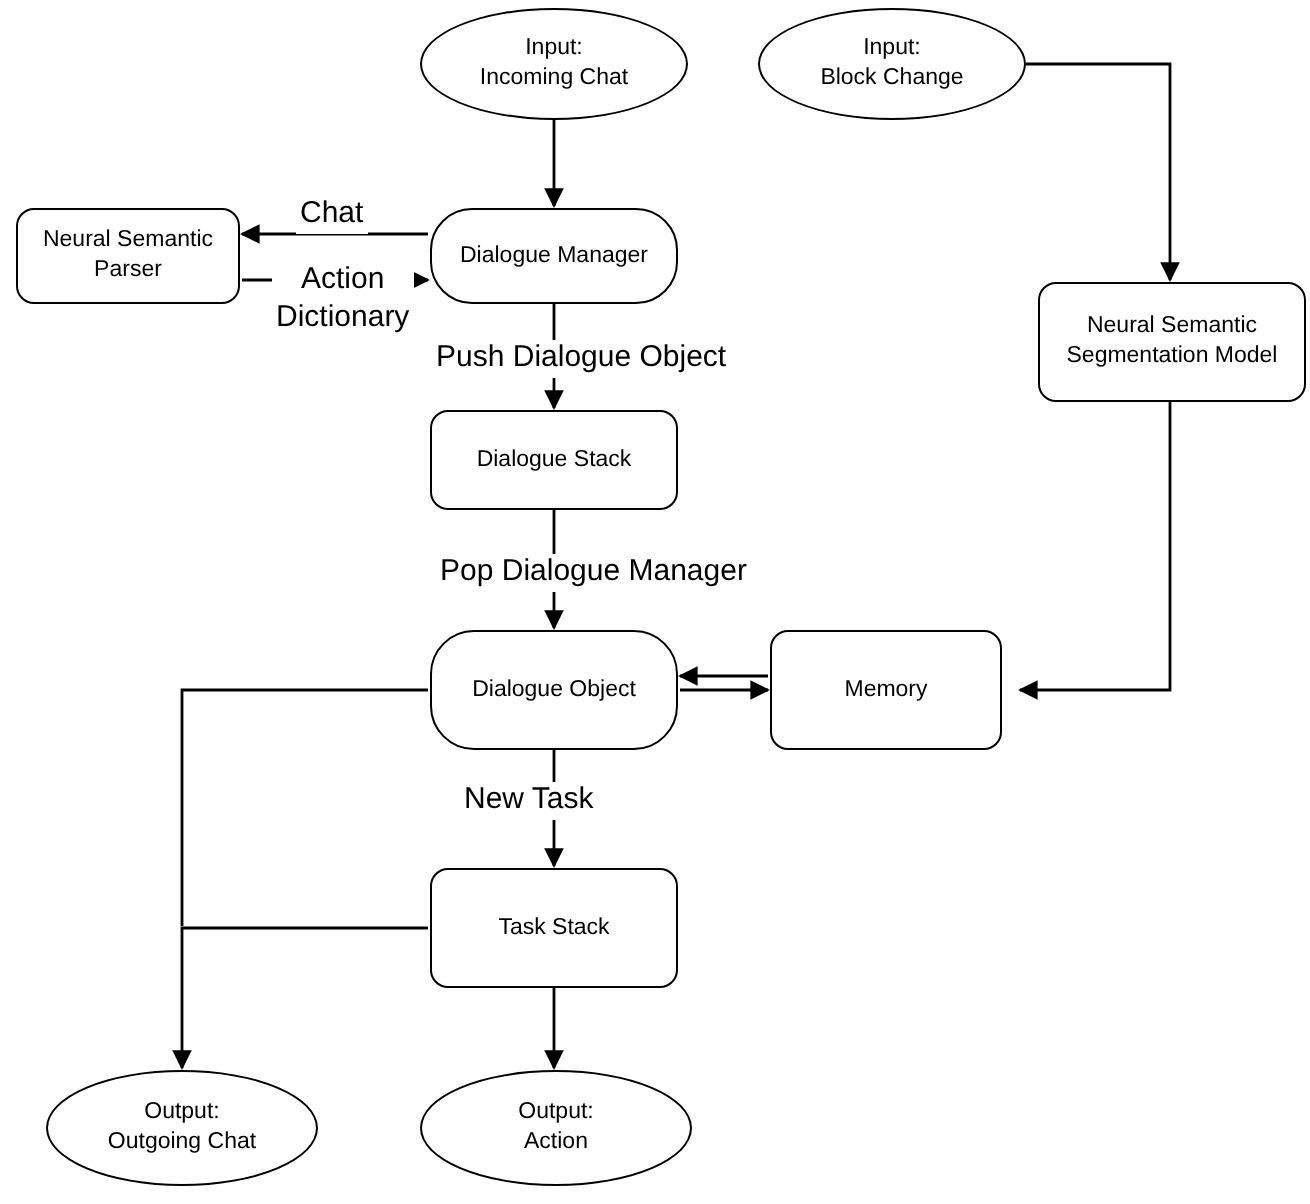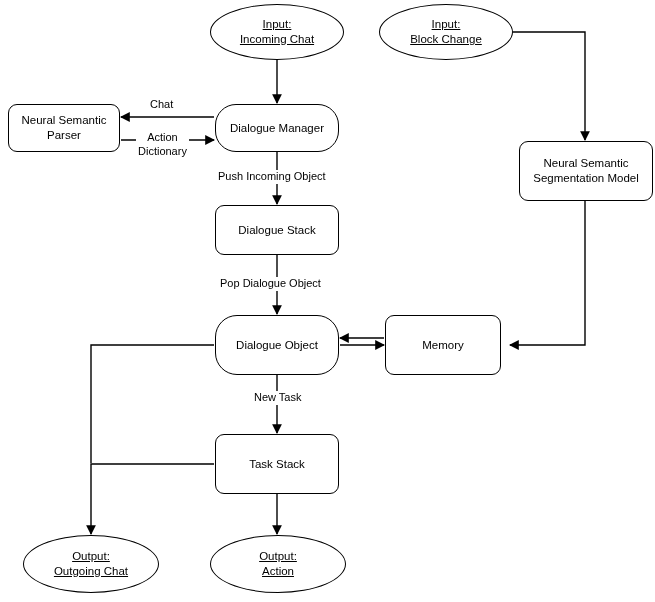--- a/index.html
+++ b/index.html
@@ -34,30 +34,29 @@
     text-align: center;
     font-size: 11.5px;
     color: #000000;
     line-height: 1.3;
   }
   .node.rect {
     border-radius: 9px;
   }
   .node.ellipse {
     border-radius: 50%;
-    text-decoration: underline;
   }
   .node span {
     display: block;
     padding: 0 4px;
     white-space: pre-line;
   }
   .edge-label {
     position: absolute;
-    font-size: 11px;
+    font-size: 15px;
     color: #000000;
     background: #ffffff;
     text-align: center;
     line-height: 1.25;
     white-space: pre-line;
     padding: 0 2px;
   }
 </style>
 </head>
 <body>
@@ -147,19 +146,19 @@
   <div class="node ellipse" style="left:210px; top:535px; width:136px; height:58px;">
     <span>Output:
 Action</span>
   </div>
 
   <div class="edge-label" style="left:148px; top:98px;">Chat</div>
 
   <div class="edge-label" style="left:136px; top:131px;">Action
 Dictionary</div>
 
-  <div class="edge-label" style="left:216px; top:170px;">Push Incoming Object</div>
+  <div class="edge-label" style="left:216px; top:170px;">Push Dialogue Object</div>
 
-  <div class="edge-label" style="left:218px; top:277px;">Pop Dialogue Object</div>
+  <div class="edge-label" style="left:218px; top:277px;">Pop Dialogue Manager</div>
 
-  <div class="edge-label" style="left:252px; top:391px;">New Task</div>
+  <div class="edge-label" style="left:230px; top:391px;">New Task</div>
 
 </div>
 
 </body></html>

